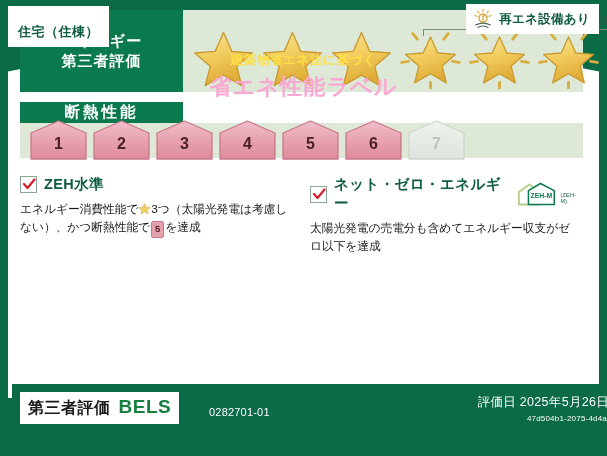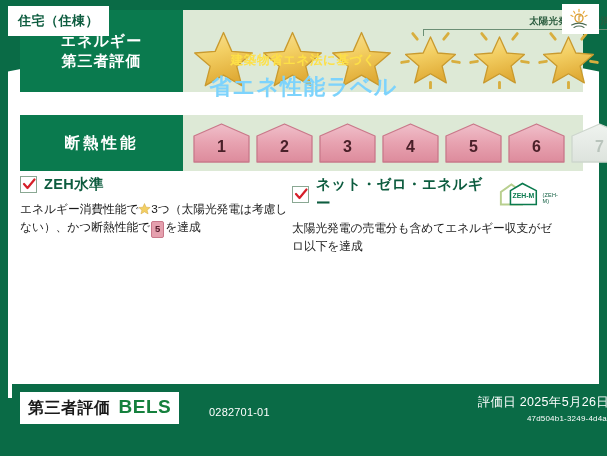--- a/index.html
+++ b/index.html
@@ -18,21 +18,21 @@
   
   .roof-white {
     position: absolute;
     left: 8px; top: 0; width: 591px; height: 130px;
     background: #ffffff;
     clip-path: polygon(0 100%, 0 55%, 50% 10%, 100% 55%, 100% 100%);
   }
   .top-badge-left {
     position: absolute; left: 8px; top: 6px;
     background: #ffffff;
-    padding: 6px 10px 6px 10px;
+    padding: 17px 10px 6px 10px;
     font-size: 13px; font-weight: bold; color: #0d5c3f;
     letter-spacing: 0.5px;
     z-index: 6;
   }
   .top-badge-right {
     position: absolute; right: 8px; top: 4px;
     background: #ffffff;
     padding: 4px 9px 4px 6px;
     display: flex; align-items: center; gap: 5px;
     z-index: 6;
@@ -46,38 +46,38 @@
   
   .title-wrap {
     position: absolute; left: 0; right: 0; top: 52px;
     text-align: center; z-index: 5;
   }
   .title-sub {
     font-size: 12.5px; font-weight: bold; color: #fde047;
     letter-spacing: 0.6px; margin-bottom: 3px;
   }
   .title-main {
-    font-size: 22px; font-weight: bold; color: #7dd3fc;
+    font-size: 22px; font-weight: bold; color: #f9a8d4;
     letter-spacing: 1.2px;
   }
 
   
   .body-white {
     position: absolute; left: 8px; top: 118px;
     width: 591px; height: 280px;
     background: #ffffff;
   }
 
   
   .perf-row {
     position: absolute; left: 20px; width: 563px;
     display: flex; align-items: stretch;
   }
   .row-energy { top: 10px; height: 82px; }
-  .row-insul  { top: 115px; height: 56px; }
+  .row-insul  { top: 102px; height: 56px; flex-direction: column; }
 
   .row-label {
     width: 163px; flex: none;
     background: #0a7a4e;
     color: #ffffff;
     display: flex; flex-direction: column;
     align-items: center; justify-content: center;
     font-size: 15px; font-weight: bold;
     letter-spacing: 1px; line-height: 1.35;
   }
@@ -124,21 +124,21 @@
   .house-num {
     position: absolute; left: 0; right: 0; top: 17px;
     text-align: center; font-size: 16px; font-weight: bold;
     color: #4a2029;
   }
   .house.off .house-num { color: #b9c4bc; }
 
   
   .criteria {
     position: absolute; left: 20px; top: 175px; width: 563px;
-    display: flex; 
+    display: flex; gap: 18px;
   }
   .crit-col { width: 272px; }
   .crit-head { display: flex; align-items: center; gap: 7px; margin-bottom: 6px; }
   .check-box {
     width: 17px; height: 17px; flex: none;
     border: 1.5px solid #8aa893; background: #fff;
     position: relative;
   }
   .check-box svg { position: absolute; left: 1px; top: 0px; width: 14px; height: 14px; }
   .crit-title {
@@ -207,20 +207,21 @@
           <line x1="17.8" y1="3.6" x2="16.5" y2="5.8"></line>
           <line x1="3.2" y1="8" x2="5.4" y2="9.2"></line>
           <line x1="20.8" y1="8" x2="18.6" y2="9.2"></line>
         </g>
         <circle cx="12" cy="11" r="4.4" fill="none" stroke="#d99a2b" stroke-width="1.4"></circle>
         <path d="M12 8.6 v4.8 M12 8.6 h2.2" stroke="#d99a2b" stroke-width="1.3" fill="none" stroke-linecap="round"></path>
         <path d="M4 18.5 q8 -4.2 16 0" stroke="#4a6a52" stroke-width="1.3" fill="none" stroke-linecap="round"></path>
         <path d="M6.5 21.2 q5.5 -3 11 0" stroke="#4a6a52" stroke-width="1.1" fill="none" stroke-linecap="round"></path>
       </svg>
     </span>
+    <span class="txt">再エネ設備あり</span>
   </div>
 
   <div class="title-wrap">
     <div class="title-sub">建築物省エネ法に基づく</div>
     <div class="title-main">省エネ性能ラベル</div>
   </div>
 
   <div class="body-white"></div>
 
   <div class="perf-row row-energy">
@@ -404,16 +405,16 @@
   <div class="footer">
     <div class="bels-badge">
       <span class="bels-jp">第三者評価</span>
       <span class="bels-en">BELS</span>
     </div>
     <div class="bels-num">0282701-01</div>
     <div class="eval-date">
       <span>評価日</span>
       <span>2025年5月26日</span>
     </div>
-    <div class="eval-id">47d504b1-3249-4d4a</div>
+    <div class="eval-id">47d504b1-2075-4d4a</div>
   </div>
 
 </div>
 
 </body></html>

